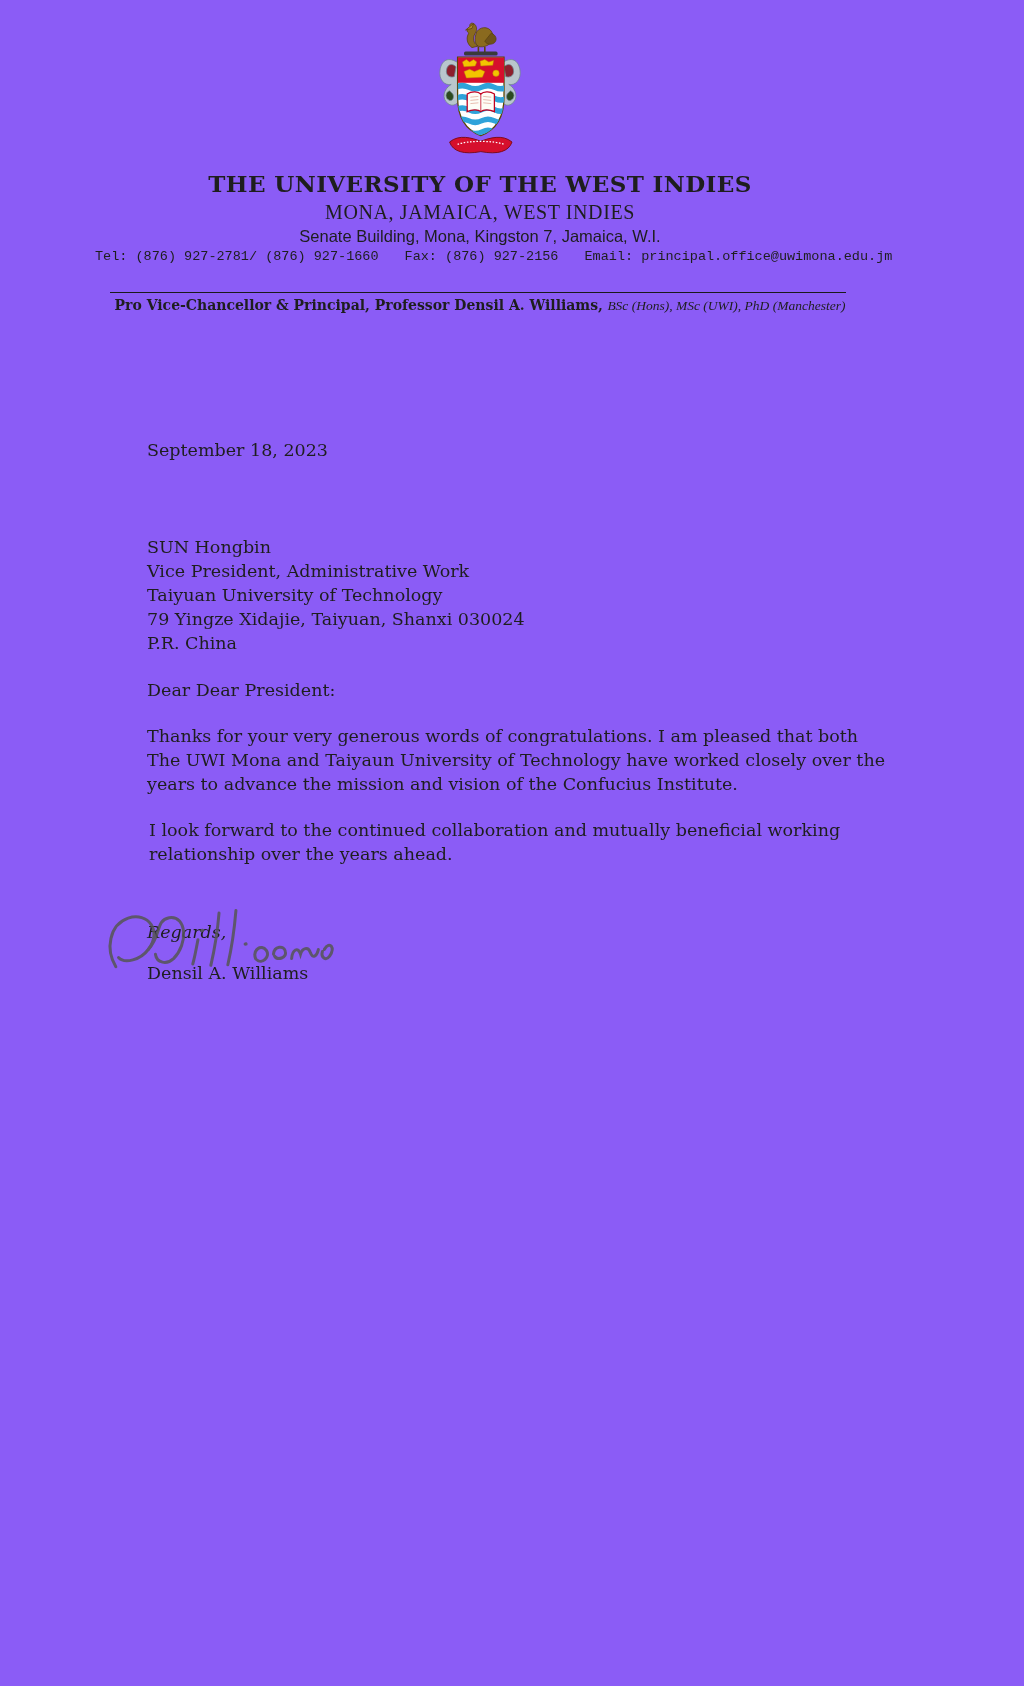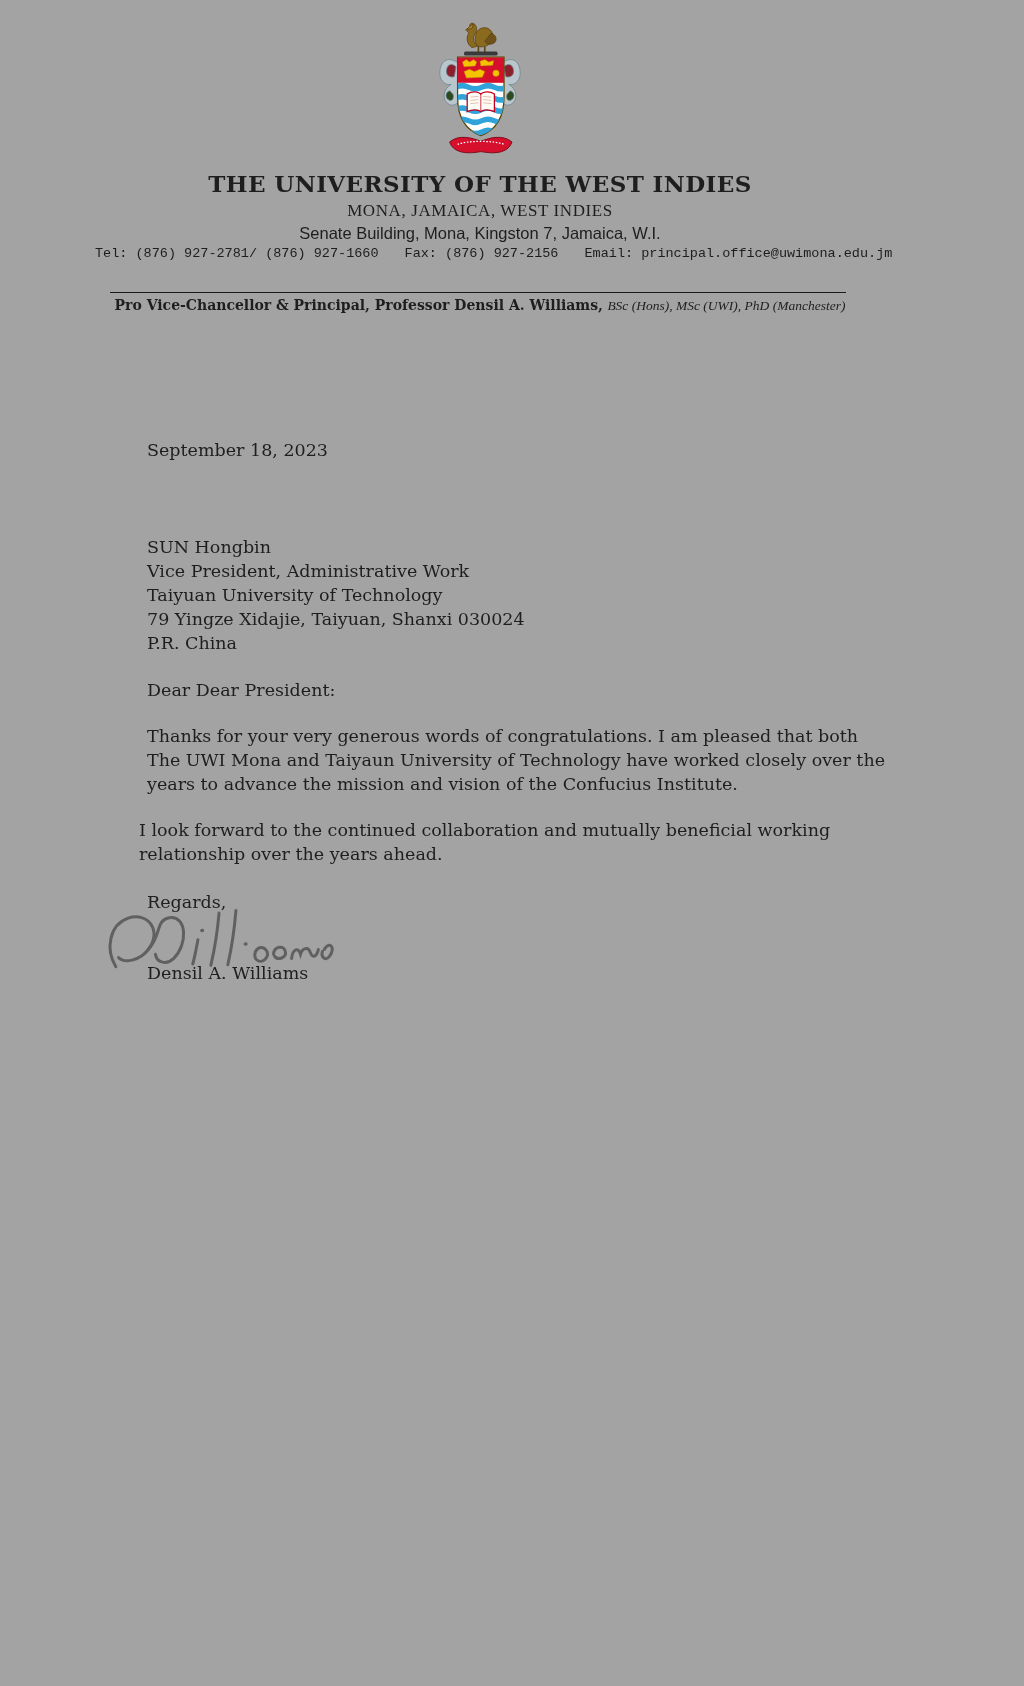--- a/index.html
+++ b/index.html
@@ -1,20 +1,20 @@
 <!DOCTYPE html>
 <html><head>
 <meta charset="utf-8">
 <style>
   html,body{margin:0;padding:0;background:#ffffff;}
   .page{
     position:relative;
     width:1024px;
     height:1686px;
-    background:#a3a3a3;
+    background:#8b5cf6;
     font-family:"DejaVu Serif", serif;
     color:#1e1e1e;
     overflow:hidden;
   }
   
   .letterhead{
     position:absolute;
     top:0; left:95px;
     width:770px;
     text-align:center;
@@ -23,21 +23,21 @@
   .uni-name{
     font-family:"DejaVu Serif", serif;
     font-weight:bold;
     font-size:23px;
     letter-spacing:0.4px;
     margin-top:4px;
     white-space:nowrap;
   }
   .campus-line{
     font-family:"Liberation Serif", serif;
-    font-size:17px;
+    font-size:20px;
     letter-spacing:0.6px;
     margin-top:4px;
   }
   .office-line{
     font-family:"Liberation Serif", serif;
     font-weight:bold;
     font-size:18px;
     letter-spacing:0.6px;
     margin-top:3px;
   }
@@ -76,22 +76,22 @@
     font-family:"Liberation Serif", serif;
     font-style:italic;
     font-size:13.5px;
   }
   
   .body-text{font-size:17.5px; line-height:24px;margin-left:35px;}
   .date-line{position:absolute; top:438px; left:112px;}
   .recipient-block{position:absolute; top:535px; left:112px;}
   .salutation{position:absolute; top:678px; left:112px;}
   .para-1{position:absolute; top:724px; left:112px; width:748px;}
-  .para-2{position:absolute; top:818px; left:104px; width:748px;}
-  .closing{position:absolute; top:890px; left:112px;}
+  .para-2{position:absolute; top:818px; left:114px; width:748px;}
+  .closing{position:absolute; top:920px; left:112px;font-style:italic;}
   .signature-wrap{position:absolute; top:903px; left:103px; width:235px; height:76px;}
   .signer-name{position:absolute; top:961px; left:112px;}
   .signer-title{position:absolute; top:984px; left:112px;}
 </style>
 </head>
 <body>
 
 <div class="page">
 
   <div class="letterhead">

